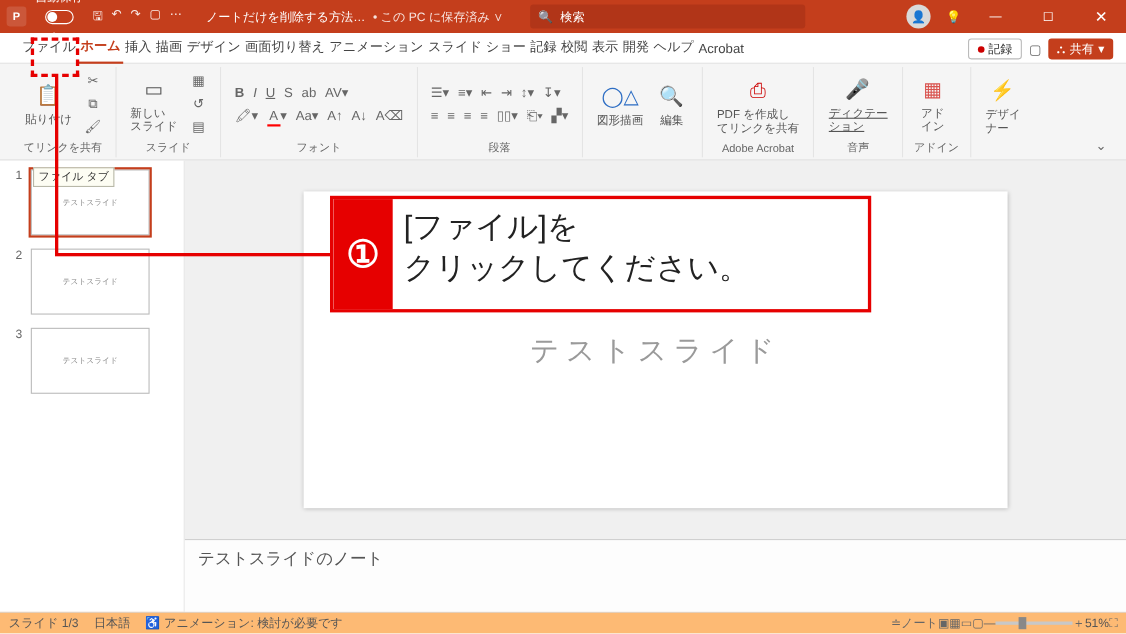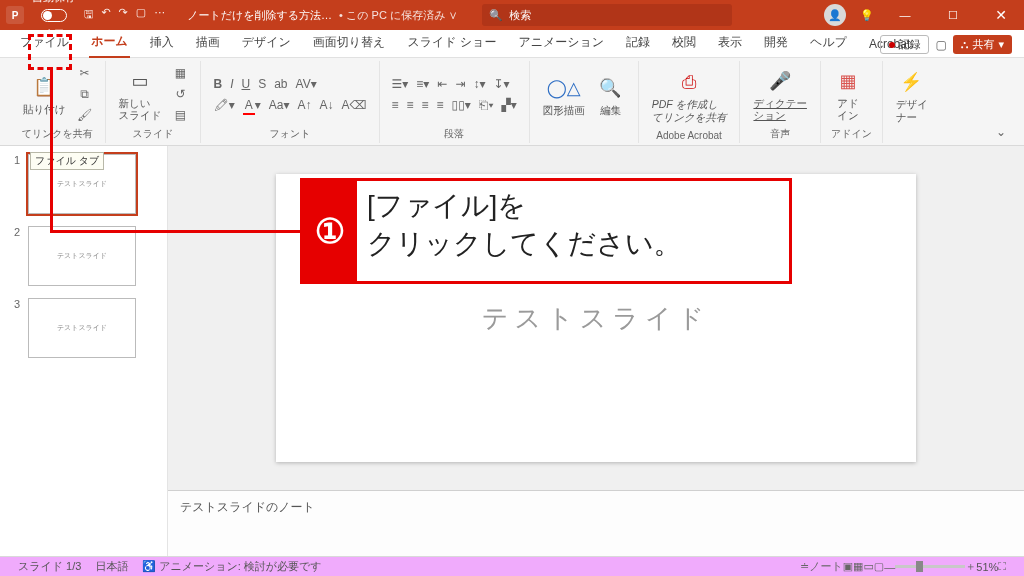--- a/index.html
+++ b/index.html
@@ -13,21 +13,21 @@
   .titlebar .toggle::after { content: ""; position: absolute; width: 9px; height: 9px; border-radius: 50%; background: #fff; top: 1px; left: 1px; }
   .titlebar .qat { display: flex; gap: 8px; padding: 0 8px; opacity: .9; }
   .titlebar .qat span { cursor: pointer; }
   .titlebar .doctitle { margin-left: 14px; white-space: nowrap; }
   .titlebar .searchbox { margin-left: 24px; width: 250px; height: 22px; background: #B13518; border-radius: 3px; display: flex; align-items: center; padding: 0 8px; gap: 6px; color: #fff; }
   .titlebar .right { margin-left: auto; display: flex; align-items: center; gap: 14px; }
   .titlebar .winbtn { width: 34px; text-align: center; cursor: pointer; }
   .titlebar .avatar { width: 22px; height: 22px; border-radius: 50%; background: #d9d9d9; display:flex;align-items:center;justify-content:center;color:#888; }
 
   
-  .tabs { height: 28px; background: #fff; display: flex; align-items: flex-end; padding-left: 18px; gap: 18px; font-size: 12px; border-bottom: 1px solid #e1e1e1; position: relative; }
+  .tabs { height: 28px; background: #fff; display: flex; align-items: flex-end; padding-left: 18px; font-size: 12px; border-bottom: 1px solid #e1e1e1; position: relative; }
   .tabs .tab { padding: 4px 2px 6px; cursor: pointer; color: #444; white-space: nowrap; }
   .tabs .tab.active { border-bottom: 2px solid #C43E1C; color: #C43E1C; font-weight: 600; margin-bottom: -1px; }
   .tabs .right { position: absolute; right: 12px; bottom: 3px; display: flex; gap: 6px; align-items: center; }
   .tabs .record-btn { border: 1px solid #bbb; border-radius: 3px; padding: 1px 8px; font-size: 11px; display: flex; align-items: center; gap: 3px; cursor: pointer; }
   .tabs .record-btn .dot { width:6px;height:6px;border-radius:50%;background:#c00; }
   .tabs .share-btn { background: #C43E1C; color: #fff; border-radius: 3px; padding: 2px 8px; font-size: 11px; display: flex; align-items: center; gap: 4px; cursor: pointer; }
 
   
   .ribbon { height: 88px; background: #f5f5f5; border-bottom: 1px solid #d9d9d9; display: flex; padding: 3px 10px 0; }
   .group { display: flex; flex-direction: column; border-right: 1px solid #e4e4e4; padding: 0 10px; height: 82px; }
@@ -44,32 +44,32 @@
   
   .workspace { display: flex; height: calc(100% - 30px - 28px - 88px - 20px); }
   .thumbs { width: 168px; background: #fff; border-right: 1px solid #e4e4e4; padding: 8px 0 0 14px; overflow: hidden; }
   .thumb-wrap { display: flex; align-items: flex-start; gap: 6px; margin-bottom: 12px; }
   .thumb-wrap .num { font-size: 11px; color: #666; width: 8px; }
   .thumb { width: 108px; height: 60px; border: 1px solid #bbb; background: #fff; display:flex;align-items:center;justify-content:center; font-size:7px; color:#888; cursor:pointer; }
   .thumb.selected { outline: 2px solid #C43E1C; }
   .editarea { flex: 1; display: flex; flex-direction: column; background: #f0f0f0; }
   .canvas-wrap { flex: 1; display: flex; align-items: center; justify-content: center; position: relative; padding: 10px 30px; }
   .slide { width: 640px; height: 288px; background: #fff; box-shadow: 0 1px 4px rgba(0,0,0,.25); display: flex; align-items: center; justify-content: center; font-size: 26px; color: #9a9a9a; letter-spacing: 6px; }
-  .notes { height: 66px; border-top: 1px solid #d0d0d0; background: #fdfdfd; padding: 8px 12px; font-size: 12px; color: #555; }
+  .notes { height: 66px; border-top: 1px solid #d0d0d0; background: #fdfdfd; padding: 8px 12px; font-size: 15px; color: #555; }
 
   
   .anno-box { position: absolute; border: 3px dashed #E60000; pointer-events: none; z-index: 50; }
   .anno-callout { position: absolute; border: 3px solid #E60000; background: #fff; z-index: 50; display: flex; overflow: hidden; pointer-events: none; }
   .anno-callout .badge { width: 54px; background: #E60000; color: #fff; display:flex;align-items:center;justify-content:center; font-size: 34px; font-weight: bold; }
   .anno-callout .txt { flex:1; padding: 6px 10px; font-size: 28px; line-height: 1.35; color: #222; }
   .anno-line { position: absolute; background: #E60000; z-index: 49; pointer-events: none; }
   .tooltip { position: absolute; background: #fdfdf3; border: 1px solid #b8b8a8; font-size: 10px; padding: 1px 4px; z-index: 48; }
 
   
-  .status { height: 20px; background: #f0abfc; border-top: 1px solid #d9d9d9; display: flex; align-items: center; font-size: 11px; padding: 0 18px; color: #555; gap: 14px; }
+  .status { height: 20px; background: #fdba74; border-top: 1px solid #d9d9d9; display: flex; align-items: center; font-size: 11px; padding: 0 8px; color: #555; gap: 14px; }
   .status .right { margin-left: auto; display: flex; align-items: center; gap: 0; }
   .status .viewbtn { cursor: pointer; color: #666; }
   .status .slider { width: 70px; height: 3px; background: #c8c8c8; position: relative; }
   .status .slider::after { content:""; position:absolute; width:7px;height:11px;background:#888;top:-4px;left:30%; }
 </style>
 </head>
 <body>
 
 <div class="titlebar">
   <div class="pp-icon">P</div>
@@ -102,22 +102,22 @@
   </div>
 </div>
 
 <div class="tabs">
   <span class="tab">ファイル</span>
   <span class="tab active">ホーム</span>
   <span class="tab">挿入</span>
   <span class="tab">描画</span>
   <span class="tab">デザイン</span>
   <span class="tab">画面切り替え</span>
+  <span class="tab">アニメーション</span>
   <span class="tab">スライド ショー</span>
-  <span class="tab">アニメーション</span>
   <span class="tab">記録</span>
   <span class="tab">校閲</span>
   <span class="tab">表示</span>
   <span class="tab">開発</span>
   <span class="tab">ヘルプ</span>
   <span class="tab">Acrobat</span>
   <div class="right">
     <div class="record-btn">
         <span class="dot"></span>
         <span>記録</span>
@@ -219,21 +219,21 @@
           <span>編集</span>
         </div>
     </div>
     <div class="label">&nbsp;</div>
   </div>
 
   <div class="group">
     <div class="body">
       <div class="bigbtn">
           <div class="icn" style="color:#c00;">⎙</div>
-          <span style="white-space:pre;font-style:italic;">PDF を作成し
+          <span style="white-space:pre;">PDF を作成し
 てリンクを共有</span>
         </div>
     </div>
     <div class="label">Adobe Acrobat</div>
   </div>
 
   <div class="group">
     <div class="body">
       <div class="bigbtn">
           <div class="icn" style="color:#2e6ec4;">🎤</div>

